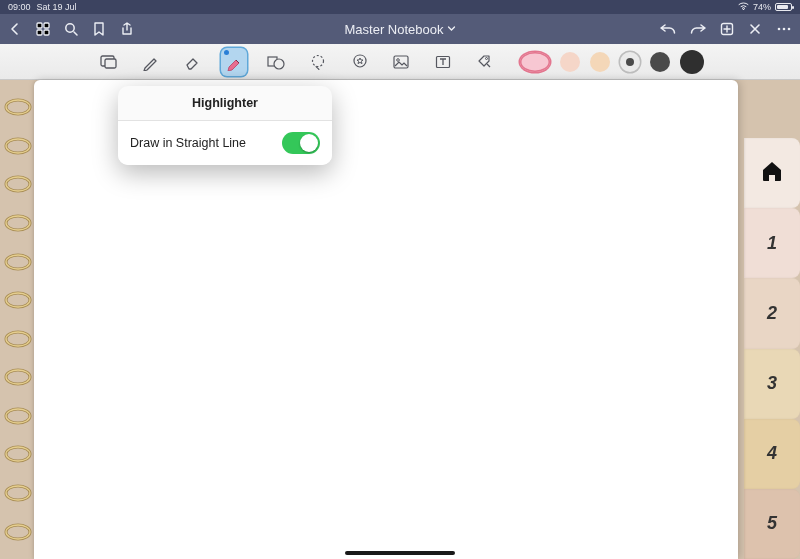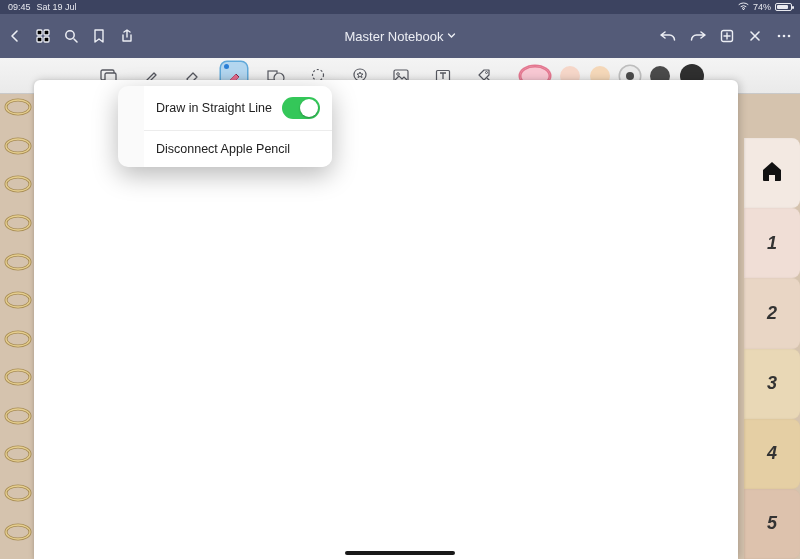--- a/index.html
+++ b/index.html
@@ -23,21 +23,21 @@
   .status-left { display:flex; gap:6px; }
   .status-right { margin-left:auto; display:flex; align-items:center; gap:4px; }
   .battery {
     width: 17px; height: 8px; border:1px solid #e8e9ef; border-radius:2px; position:relative;
   }
   .battery::after { content:""; position:absolute; right:-3px; top:2px; width:2px; height:3px; background:#e8e9ef; border-radius:1px;}
   .battery .fill { position:absolute; left:1px; top:1px; bottom:1px; width:72%; background:#e8e9ef; border-radius:1px;}
 
   
   .nav-bar {
-    height: 44px;
+    height: 30px;
     background: #545b78;
     display:flex; align-items:center;
     color:#eceef4;
     padding: 0 8px;
     gap: 14px;
     position:relative;
   }
   .nav-title {
     position:absolute; left:50%; transform:translateX(-50%);
     display:flex; align-items:center; gap:4px;
@@ -120,42 +120,41 @@
   .popover .title {
     text-align:center; font-weight:600; font-size:12.5px;
     padding:10px 0 10px;
     border-bottom:1px solid #e2e2e2;
   }
   .popover .row {
     display:flex; align-items:center; justify-content:space-between;
     padding:11px 12px;
     border-bottom:1px solid #ececec;
     background:#fff;
-    margin-left:26px;
   }
   .popover .row:last-child{border-bottom:none;}
   .toggle {
     width:38px; height:22px; background:#34c759; border-radius:11px; position:relative;
   }
   .toggle .knob{
     position:absolute; right:2px; top:2px; width:18px; height:18px;
     background:#fff; border-radius:50%; box-shadow:0 1px 2px rgba(0,0,0,0.3);
   }
 
   .home-ind {
     position:absolute; bottom:4px; left:50%; transform:translateX(-50%);
     width:110px; height:4px; background:#000; border-radius:3px; opacity:.9;
   }
 </style>
 </head>
 <body>
 
 <div class="status-bar">
   <div class="status-left">
-    <span>09:45</span>
+    <span>09:00</span>
     <span>Sat 19 Jul</span>
   </div>
   <div class="status-right">
     <span>
       <svg width="11" height="8" viewBox="0 0 11 8">
           <path d="M5.5 7.5a1 1 0 100-2 1 1 0 000 2zM3 4.5a4 4 0 015 0M1 2.5a7 7 0 019 0" stroke="#e8e9ef" stroke-width="1" fill="none" stroke-linecap="round"></path>
         </svg>
     </span>
     <span>74%</span>
     <span class="battery">
@@ -385,24 +384,22 @@
     <div class="tab" style="background:#e5cfa4">
         <span>4</span>
       </div>
     <div class="tab" style="background:#ddc2ad">
         <span>5</span>
       </div>
   </div>
 </div>
 
 <div class="popover">
+  <div class="title">Highlighter</div>
   <div class="row">
     <span>Draw in Straight Line</span>
     <span class="toggle">
         <span class="knob"></span>
       </span>
   </div>
-  <div class="row">
-    <span>Disconnect Apple Pencil</span>
-  </div>
 </div>
 
 <div class="home-ind"></div>
 
 </body></html>

